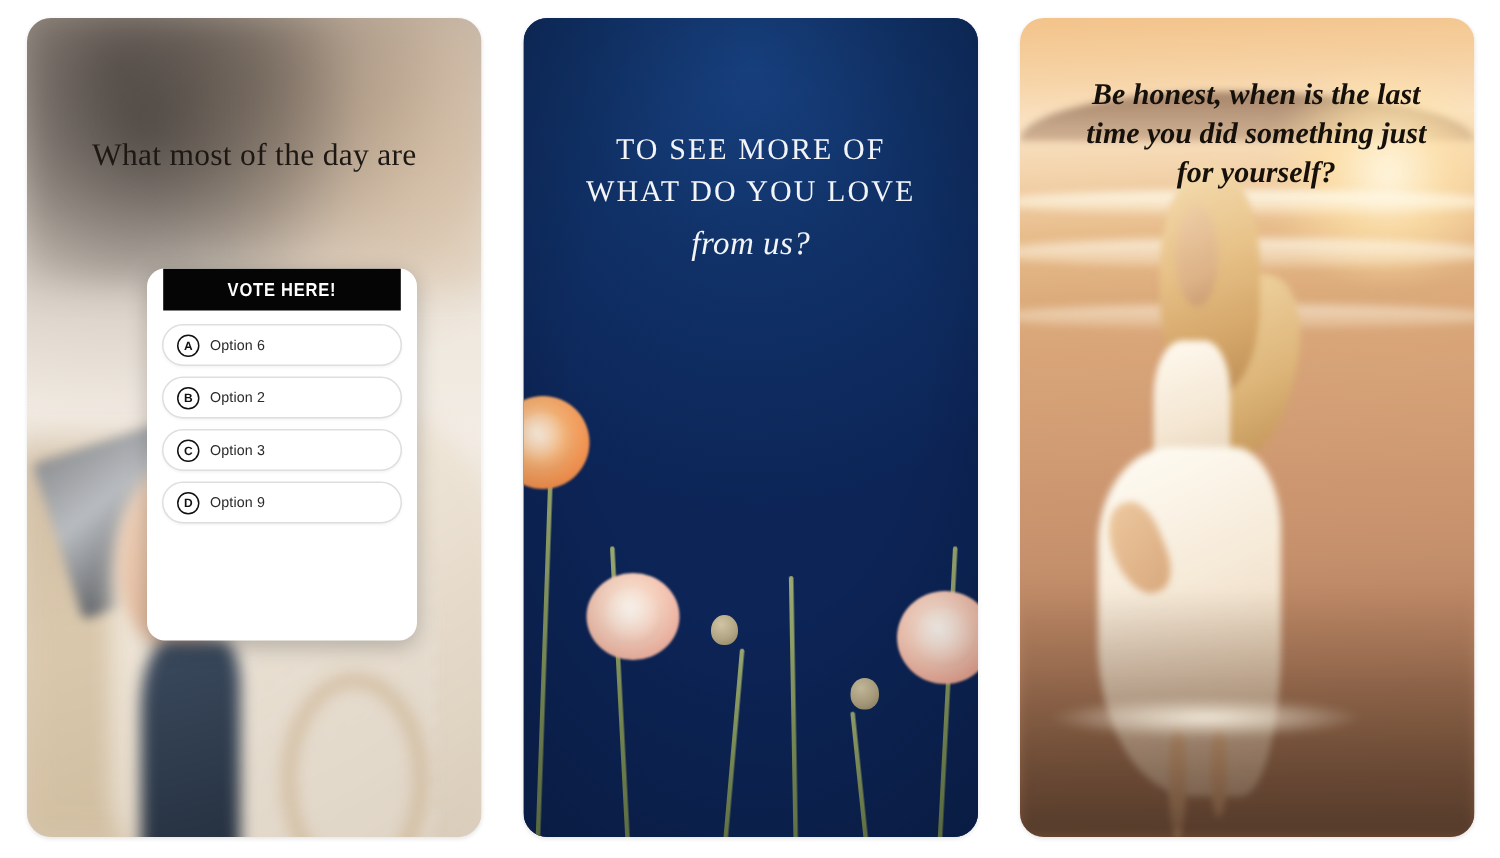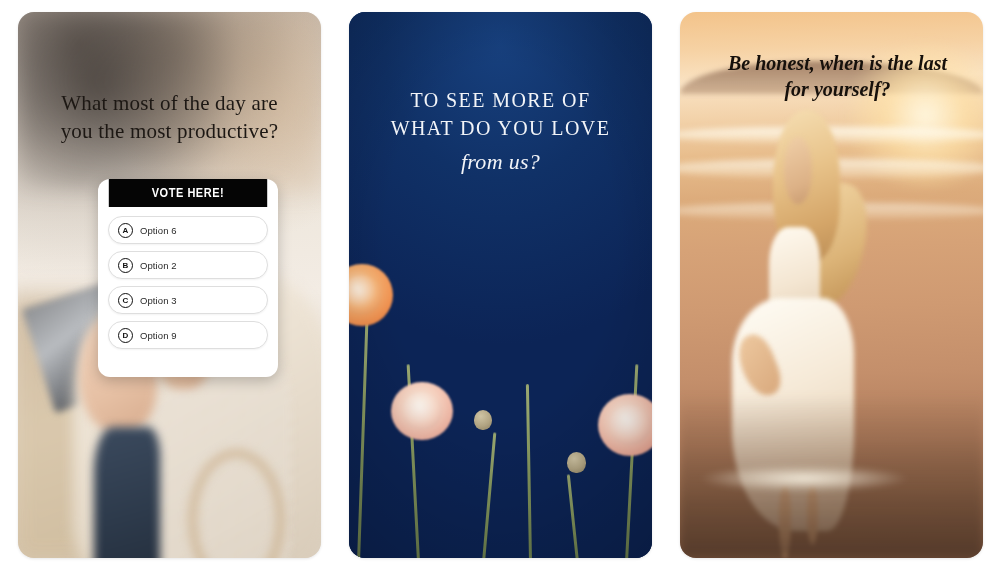--- a/index.html
+++ b/index.html
@@ -338,21 +338,21 @@
 
   
   .vote-panel {
     position: absolute;
     z-index: 6;
     border-radius: 12px;
     background: #ffffff;
     box-shadow: 0 4px 14px rgba(0,0,0,0.22);
     overflow: hidden;
   }
-  .vote-panel-1 { left: 80px; top: 167px; width: 180px; height: 198px; }
+  .vote-panel-1 { left: 80px; top: 167px; width: 180px; height: 248px; }
 
   .vote-header {
     background: #050505;
     color: #ffffff;
     text-align: center;
     font-weight: 700;
     letter-spacing: 0.6px;
     display: flex;
     align-items: center;
     justify-content: center;
@@ -411,21 +411,20 @@
       <div class="desk-sweater"></div>
       <div class="desk-sleeve"></div>
       <div class="desk-hand-a"></div>
       <div class="desk-hand-b"></div>
       <div class="desk-jeans"></div>
       <div class="desk-ring"></div>
     </div>
 
     <div class="headline headline-1">
       <div>What most of the day are</div>
-      <div>you the most productive?</div>
     </div>
 
     <div class="vote-panel vote-panel-1">
       <div class="vote-header">VOTE HERE!</div>
       <div class="vote-options">
         <div class="vote-option">
           <span class="opt-badge">A</span>
           <span class="opt-label">Option 6</span>
         </div>
         <div class="vote-option">
@@ -490,18 +489,19 @@
         <div class="w-arm"></div>
         <div class="w-leg" style="left:30%;"></div>
         <div class="w-leg" style="left:46%; height:13%;"></div>
       </div>
       <div class="beach-wet"></div>
       <div class="beach-foam"></div>
     </div>
 
     <div class="headline headline-3">
       <div>Be honest, when is the last</div>
+      <div>time you did something just</div>
       <div>for yourself?</div>
     </div>
 
   </div>
 
 </div>
 
 </body></html>

